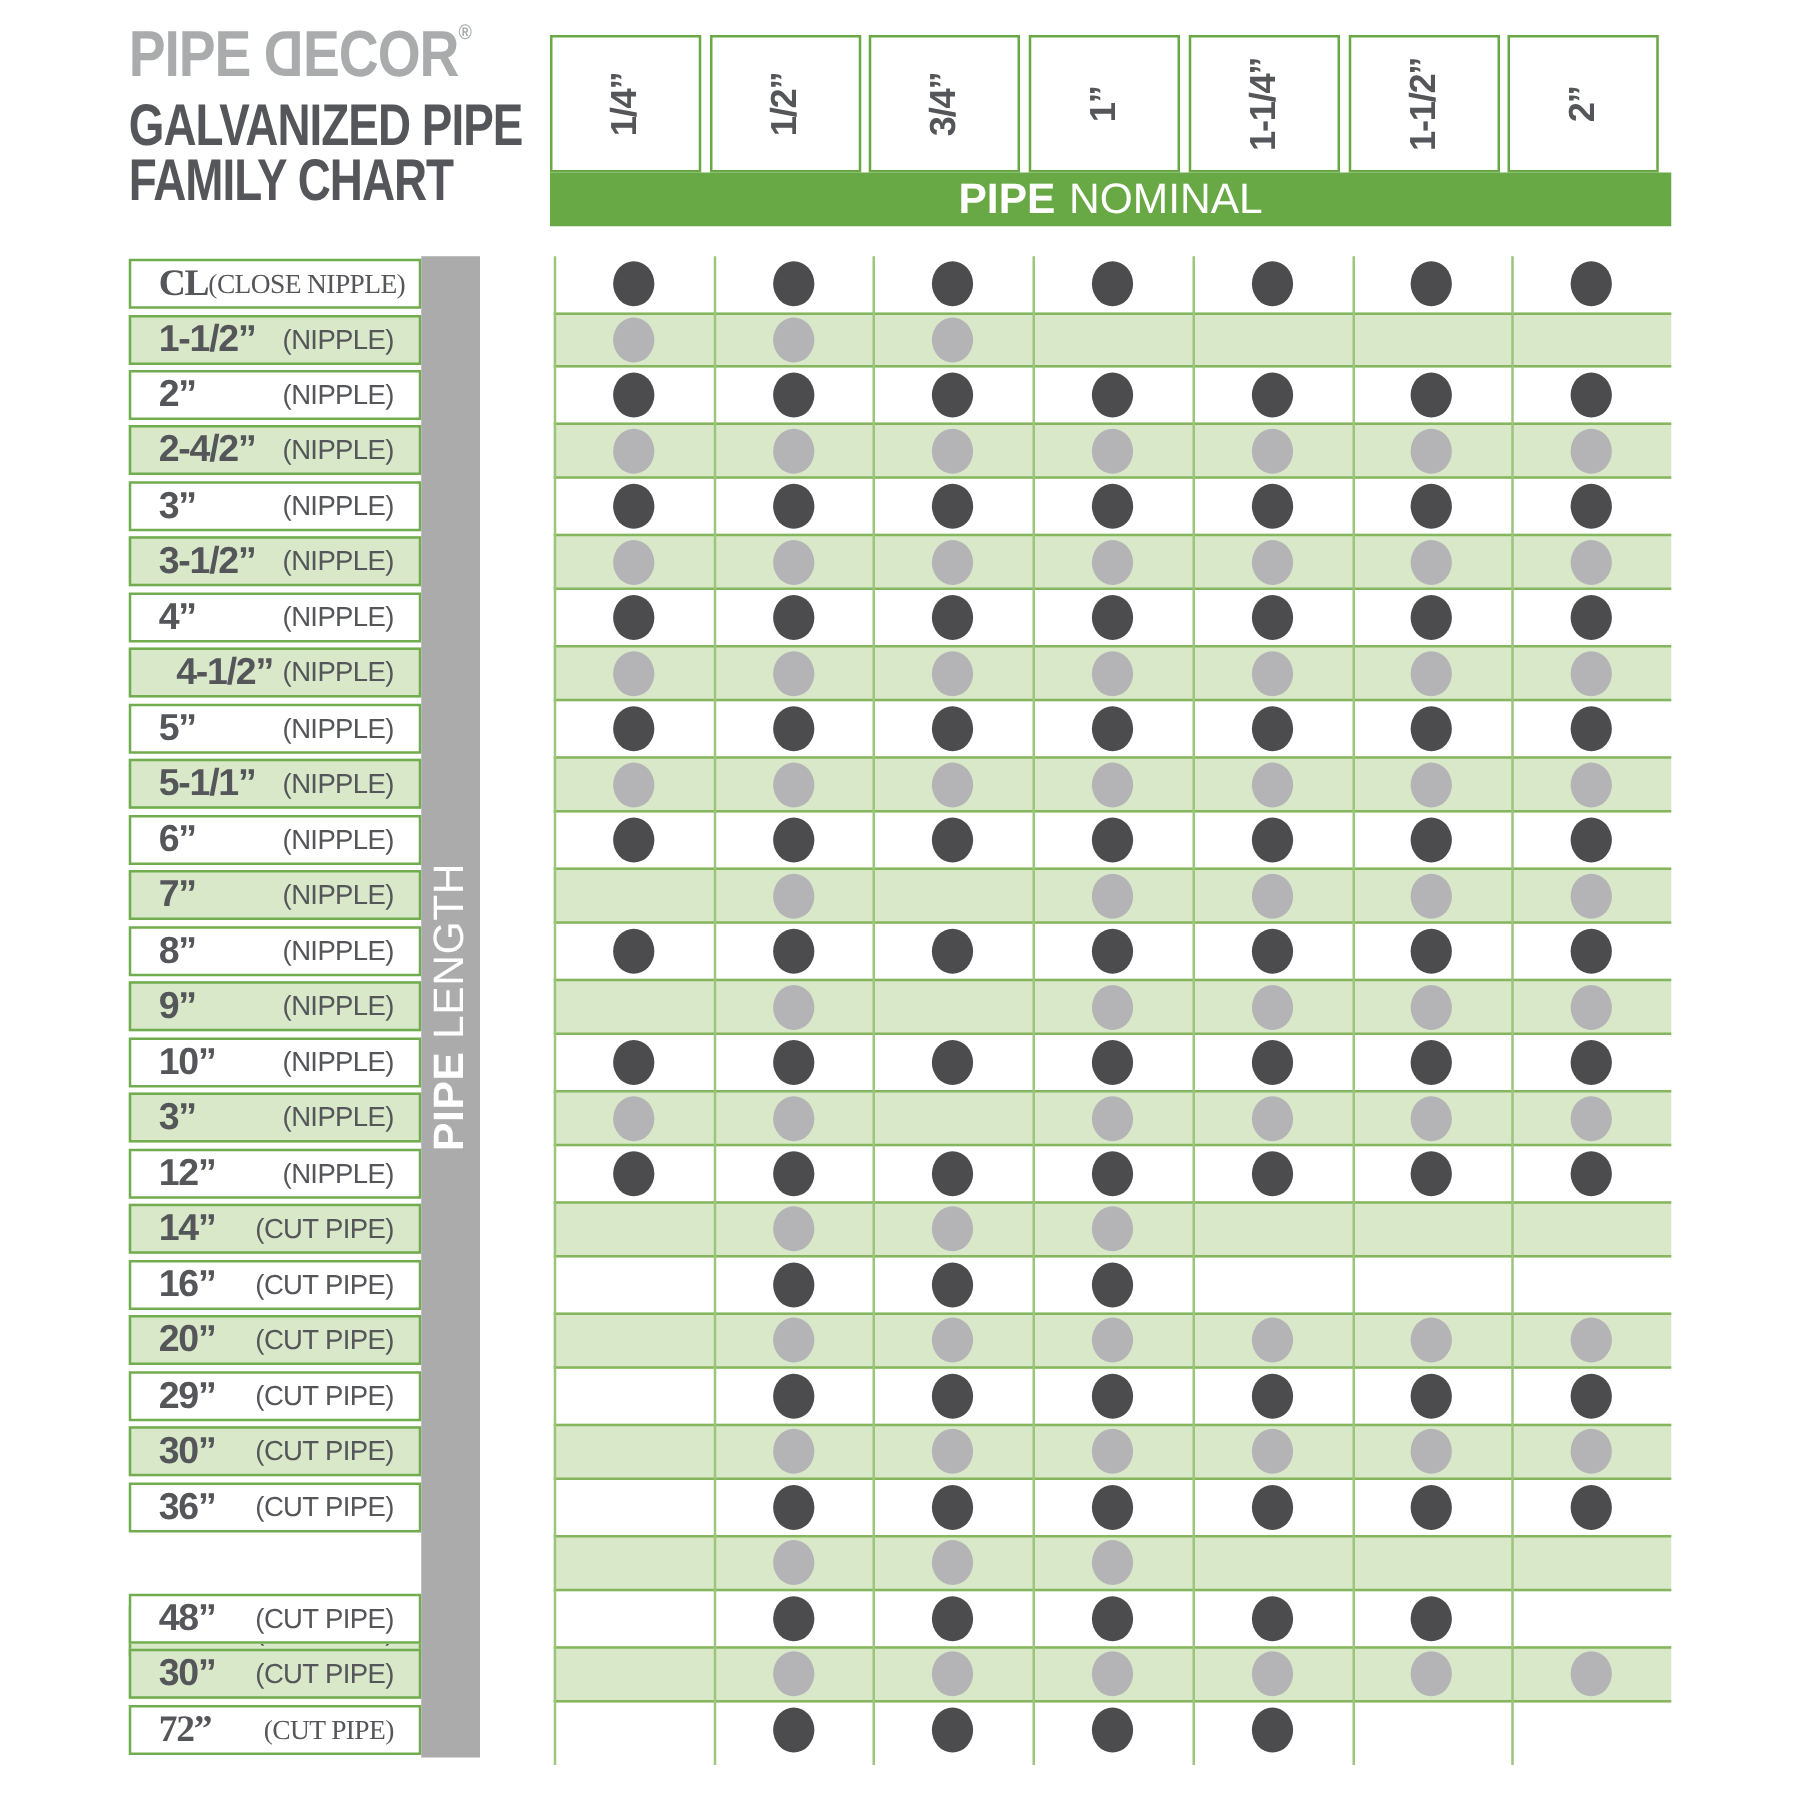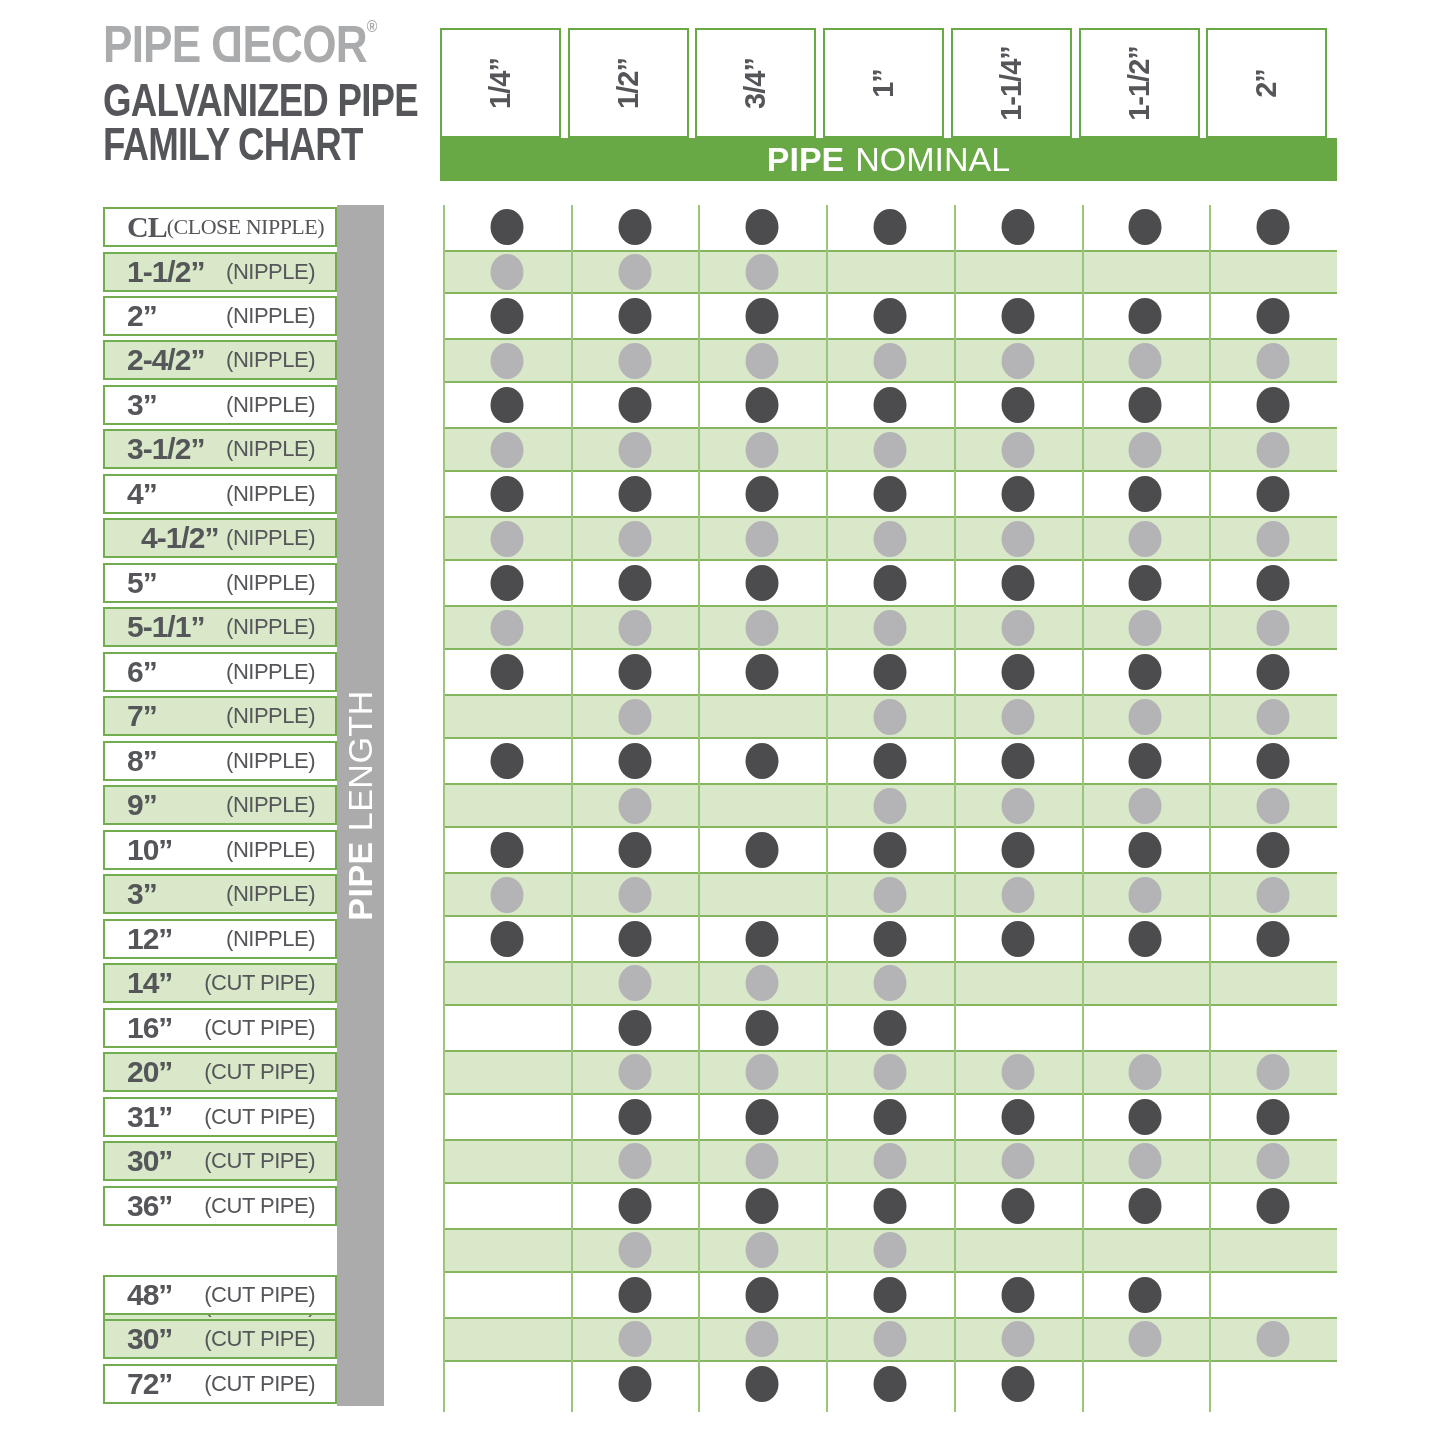--- a/index.html
+++ b/index.html
@@ -289,21 +289,21 @@
         <span class="size">20”</span>
         <span class="type">(CUT PIPE)</span>
       </div>
       <div class="abs dot" style="left:634.6px;top:1072.4px;width:33px;height:36px;background:var(--c-light_dot);"></div>
       <div class="abs dot" style="left:762.3px;top:1072.4px;width:33px;height:36px;background:var(--c-light_dot);"></div>
       <div class="abs dot" style="left:890.0px;top:1072.4px;width:33px;height:36px;background:var(--c-light_dot);"></div>
       <div class="abs dot" style="left:1017.7px;top:1072.4px;width:33px;height:36px;background:var(--c-light_dot);"></div>
       <div class="abs dot" style="left:1145.4px;top:1072.4px;width:33px;height:36px;background:var(--c-light_dot);"></div>
       <div class="abs dot" style="left:1273.1px;top:1072.4px;width:33px;height:36px;background:var(--c-light_dot);"></div>
       <div class="abs rlabel" style="left:103px;top:1096.6px;width:234px;height:40.0px;">
-        <span class="size">31”</span>
+        <span class="size">29”</span>
         <span class="type">(CUT PIPE)</span>
       </div>
       <div class="abs dot" style="left:634.6px;top:1116.9px;width:33px;height:36px;background:var(--c-dark_dot);"></div>
       <div class="abs dot" style="left:762.3px;top:1116.9px;width:33px;height:36px;background:var(--c-dark_dot);"></div>
       <div class="abs dot" style="left:890.0px;top:1116.9px;width:33px;height:36px;background:var(--c-dark_dot);"></div>
       <div class="abs dot" style="left:1017.7px;top:1116.9px;width:33px;height:36px;background:var(--c-dark_dot);"></div>
       <div class="abs dot" style="left:1145.4px;top:1116.9px;width:33px;height:36px;background:var(--c-dark_dot);"></div>
       <div class="abs dot" style="left:1273.1px;top:1116.9px;width:33px;height:36px;background:var(--c-dark_dot);"></div>
       <div class="abs rlabel green" style="left:103px;top:1141.1px;width:234px;height:40.0px;">
         <span class="size">30”</span>
@@ -344,21 +344,21 @@
       <div class="abs rlabel green" style="left:103px;top:1319.0px;width:234px;height:40.0px;">
         <span class="size">30”</span>
         <span class="type">(CUT PIPE)</span>
       </div>
       <div class="abs dot" style="left:634.6px;top:1339.3px;width:33px;height:36px;background:var(--c-light_dot);"></div>
       <div class="abs dot" style="left:762.3px;top:1339.3px;width:33px;height:36px;background:var(--c-light_dot);"></div>
       <div class="abs dot" style="left:890.0px;top:1339.3px;width:33px;height:36px;background:var(--c-light_dot);"></div>
       <div class="abs dot" style="left:1017.7px;top:1339.3px;width:33px;height:36px;background:var(--c-light_dot);"></div>
       <div class="abs dot" style="left:1145.4px;top:1339.3px;width:33px;height:36px;background:var(--c-light_dot);"></div>
       <div class="abs dot" style="left:1273.1px;top:1339.3px;width:33px;height:36px;background:var(--c-light_dot);"></div>
-      <div class="abs rlabel" style="left:103px;top:1363.5px;width:234px;height:40.0px;">
+      <div class="abs rlabel" style="left:103px;top:1363.5px;width:234px;height:40.0px;font-family:Liberation Serif, serif;">
         <span class="size">72”</span>
         <span class="type">(CUT PIPE)</span>
       </div>
       <div class="abs dot" style="left:634.6px;top:1383.8px;width:33px;height:36px;background:var(--c-dark_dot);"></div>
       <div class="abs dot" style="left:762.3px;top:1383.8px;width:33px;height:36px;background:var(--c-dark_dot);"></div>
       <div class="abs dot" style="left:890.0px;top:1383.8px;width:33px;height:36px;background:var(--c-dark_dot);"></div>
       <div class="abs dot" style="left:1017.7px;top:1383.8px;width:33px;height:36px;background:var(--c-dark_dot);"></div>
     </div>
 
   <div class="abs band" style="left:440px;top:138px;width:897px;height:43px;">

